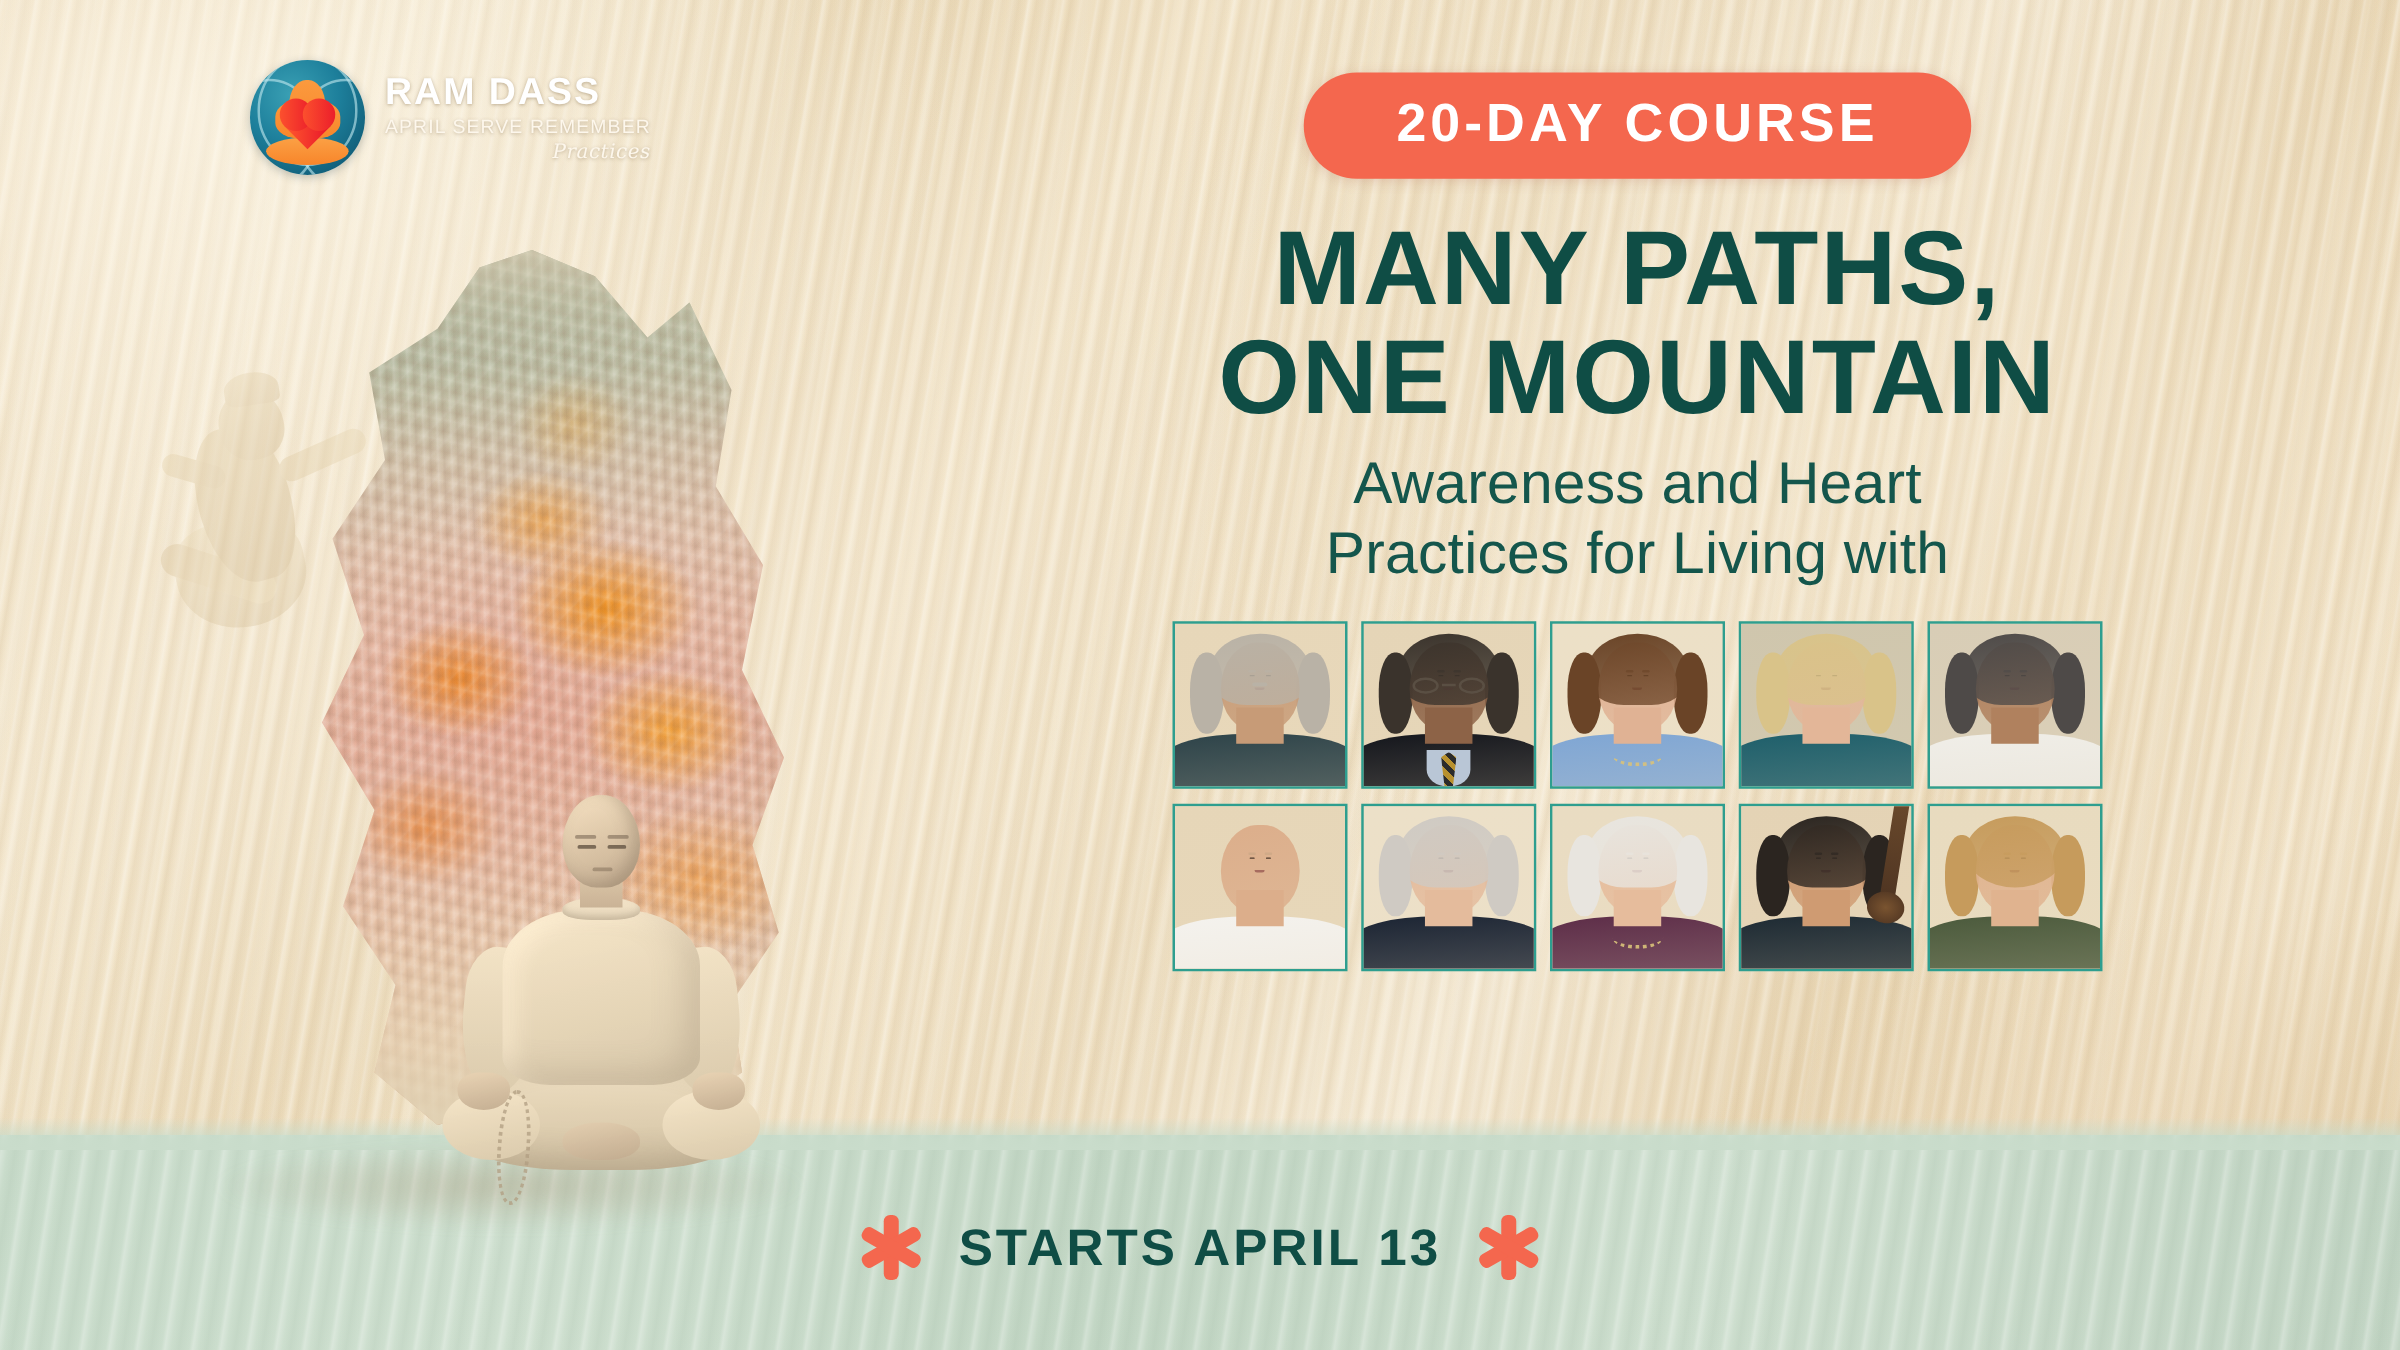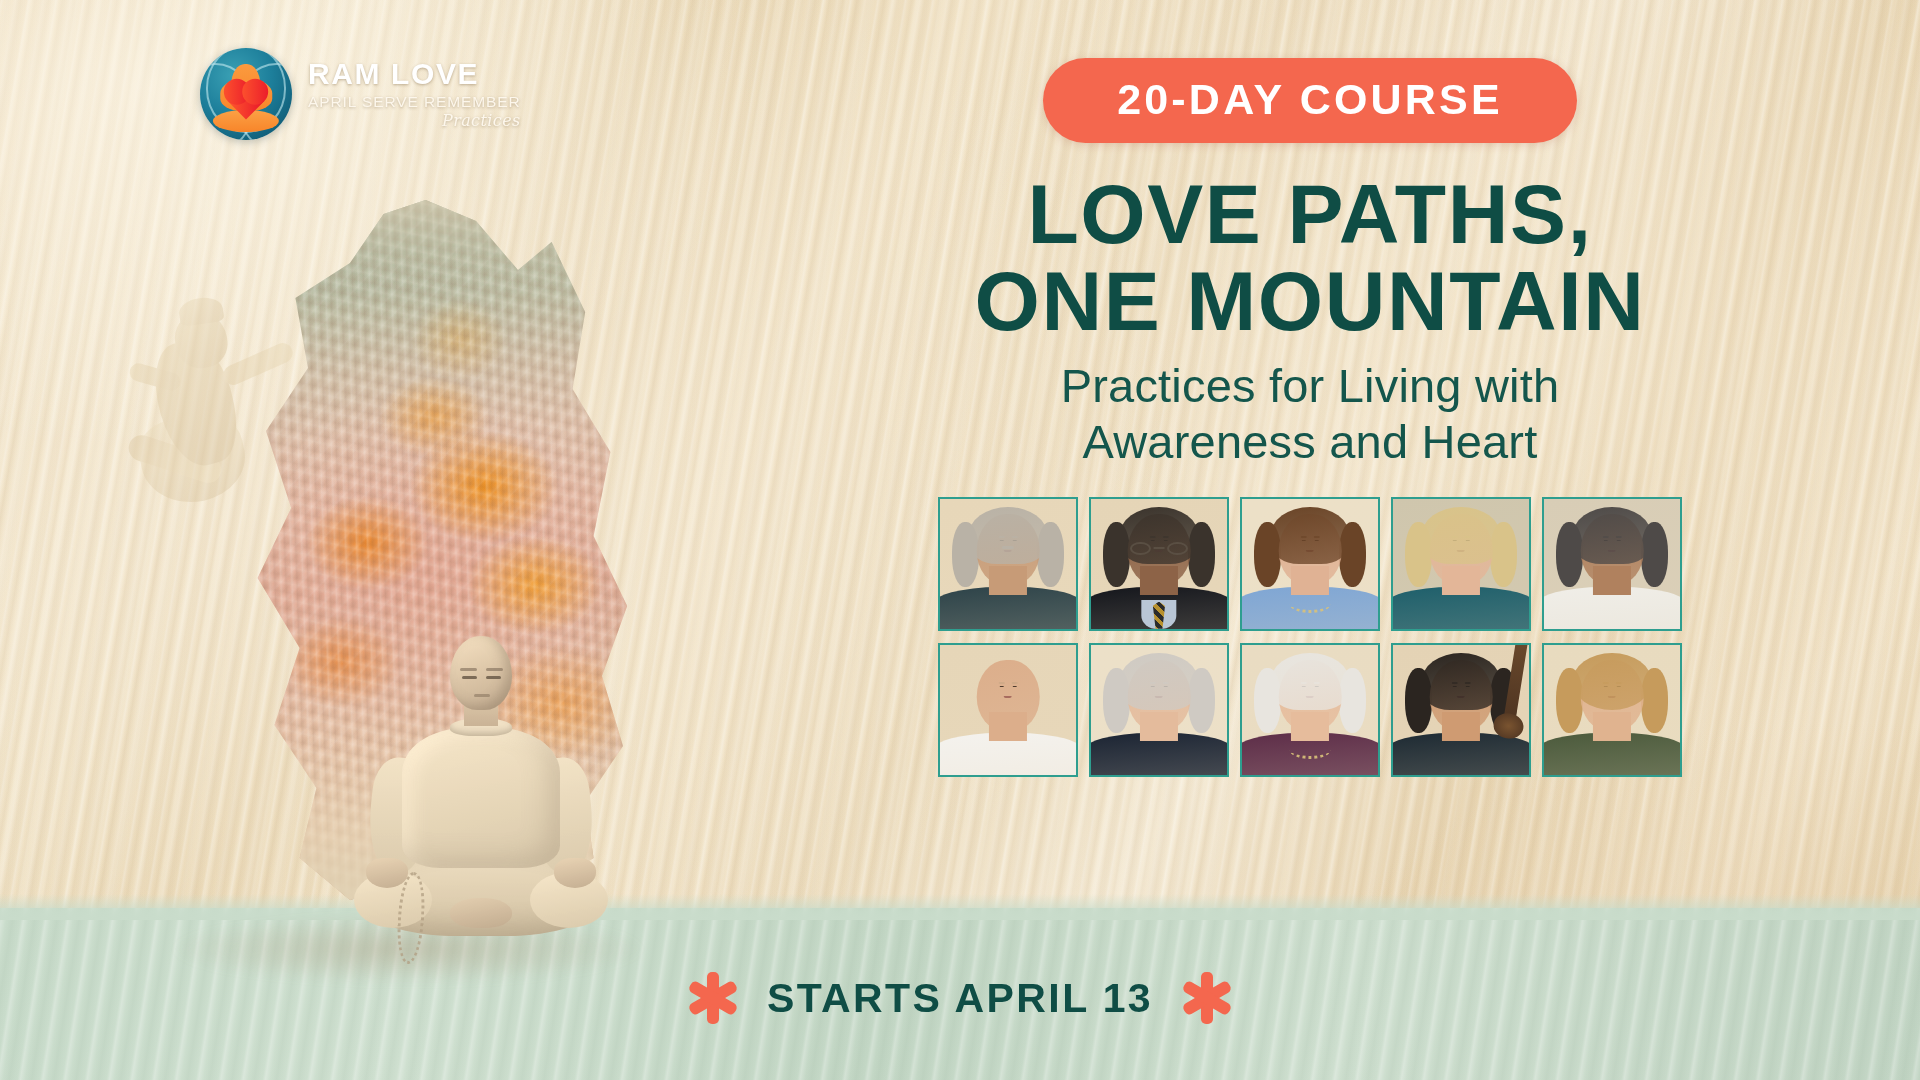--- a/index.html
+++ b/index.html
@@ -561,38 +561,38 @@
     <div class="logo-mark">
       <span class="logo-petal lp1"></span>
       <span class="logo-petal lp2"></span>
       <span class="logo-petal lp3"></span>
       <span class="logo-lap"></span>
       <span class="logo-shoulder"></span>
       <span class="logo-body"></span>
       <span class="logo-heart"></span>
     </div>
     <div class="logo-text">
-      <span class="logo-name">RAM LOVE</span>
+      <span class="logo-name">RAM DASS</span>
       <span class="logo-tag">APRIL SERVE REMEMBER</span>
       <span class="logo-found">Practices</span>
     </div>
   </div>
 
   <div class="right-col">
 
     <div class="course-badge" style="background: rgb(244, 103, 78);">20-DAY COURSE</div>
 
     <div class="headline" style="color: rgb(15, 77, 69);">
-      <div>LOVE PATHS,</div>
+      <div>MANY PATHS,</div>
       <div>ONE MOUNTAIN</div>
     </div>
 
     <div class="subhead">
+      <div>Awareness and Heart</div>
       <div>Practices for Living with</div>
-      <div>Awareness and Heart</div>
     </div>
 
     <div class="speakers" id="speaker-grid">
         <div class="sp-frame" title="man-gray-hair-mustache-dark-shirt" style="border-color: rgb(46, 158, 143);">
           <div class="sp-photo">
             <div class="p-bg" style="background:linear-gradient(170deg,#e7d7b9,#e7d7b9dd)"></div>
             <div class="p-shirt" style="background:linear-gradient(175deg,#2d4349,#2d4349cc)"></div>
             <div class="p-neck" style="background:#c79b77"></div>
             <div class="p-hair-side l" style="background:#b9b2a6"></div>
             <div class="p-hair-side r" style="background:#b9b2a6"></div>

